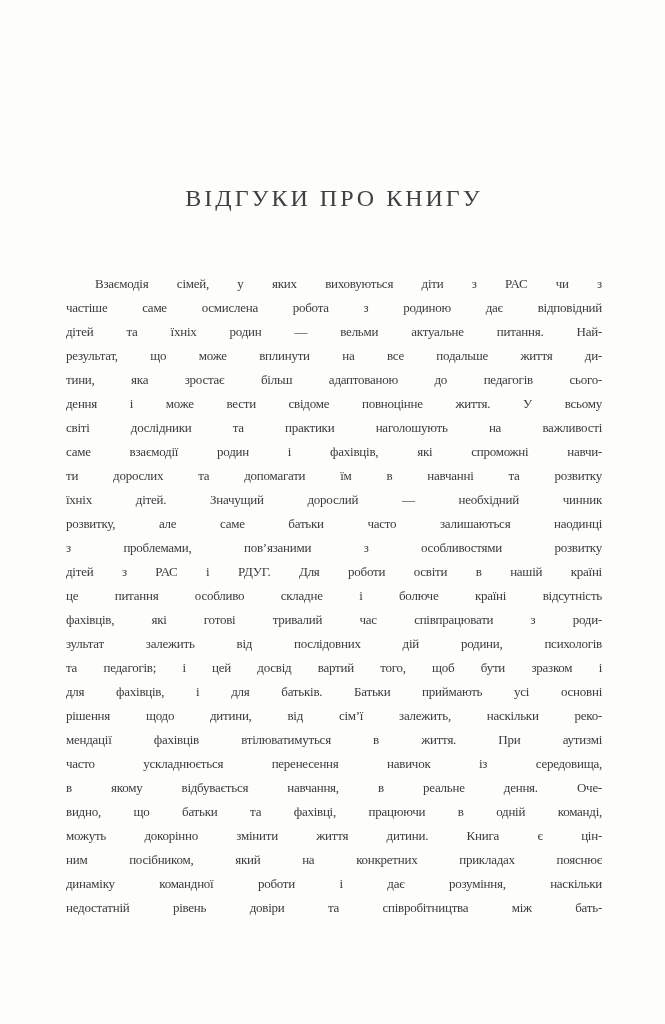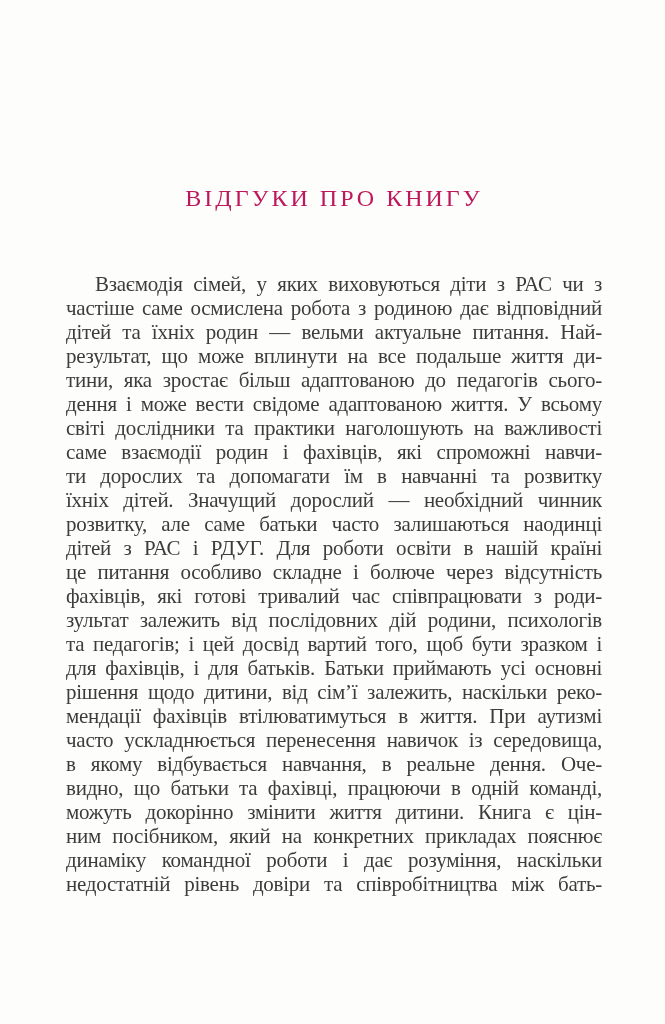--- a/index.html
+++ b/index.html
@@ -19,25 +19,25 @@
     color: #3d3c3c;
     overflow: hidden;
   }
   .title {
     margin: 0 0 59px 0;
     font-size: 24px;
     line-height: 30px;
     font-weight: 400;
     letter-spacing: 3px;
     text-align: center;
-    color: #be185d;
+    color: #404040;
     white-space: nowrap;
   }
   .paragraph {
-    font-size: 21px;
+    font-size: 13px;
     line-height: 24px;
     letter-spacing: -0.25px;
   }
   .line {
     text-align: justify;
     text-align-last: justify;
     text-justify: inter-word;
     height: 24px;
     overflow: hidden;
   }
@@ -49,28 +49,29 @@
 <body>
 
 <div class="page">
   <h1 class="title">ВІДГУКИ ПРО КНИГУ</h1>
   <div class="paragraph">
       <div class="line">Взаємодія сімей, у яких виховуються діти з РАС чи з</div>
       <div class="line">частіше саме осмислена робота з родиною дає відповідний</div>
       <div class="line">дітей та їхніх родин — вельми актуальне питання. Най-</div>
       <div class="line">результат, що може вплинути на все подальше життя ди-</div>
       <div class="line">тини, яка зростає більш адаптованою до педагогів сього-</div>
-      <div class="line">дення і може вести свідоме адаптованою життя. У всьому</div>
+      <div class="line">дення і може вести свідоме повноцінне життя. У всьому</div>
       <div class="line">світі дослідники та практики наголошують на важливості</div>
       <div class="line">саме взаємодії родин і фахівців, які спроможні навчи-</div>
       <div class="line">ти дорослих та допомагати їм в навчанні та розвитку</div>
       <div class="line">їхніх дітей. Значущий дорослий — необхідний чинник</div>
       <div class="line">розвитку, але саме батьки часто залишаються наодинці</div>
+      <div class="line">з проблемами, пов’язаними з особливостями розвитку</div>
       <div class="line">дітей з РАС і РДУГ. Для роботи освіти в нашій країні</div>
-      <div class="line">це питання особливо складне і болюче через відсутність</div>
+      <div class="line">це питання особливо складне і болюче країні відсутність</div>
       <div class="line">фахівців, які готові тривалий час співпрацювати з роди-</div>
       <div class="line">зультат залежить від послідовних дій родини, психологів</div>
       <div class="line">та педагогів; і цей досвід вартий того, щоб бути зразком і</div>
       <div class="line">для фахівців, і для батьків. Батьки приймають усі основні</div>
       <div class="line">рішення щодо дитини, від сім’ї залежить, наскільки реко-</div>
       <div class="line">мендації фахівців втілюватимуться в життя. При аутизмі</div>
       <div class="line">часто ускладнюється перенесення навичок із середовища,</div>
       <div class="line">в якому відбувається навчання, в реальне дення. Оче-</div>
       <div class="line">видно, що батьки та фахівці, працюючи в одній команді,</div>
       <div class="line">можуть докорінно змінити життя дитини. Книга є цін-</div>

